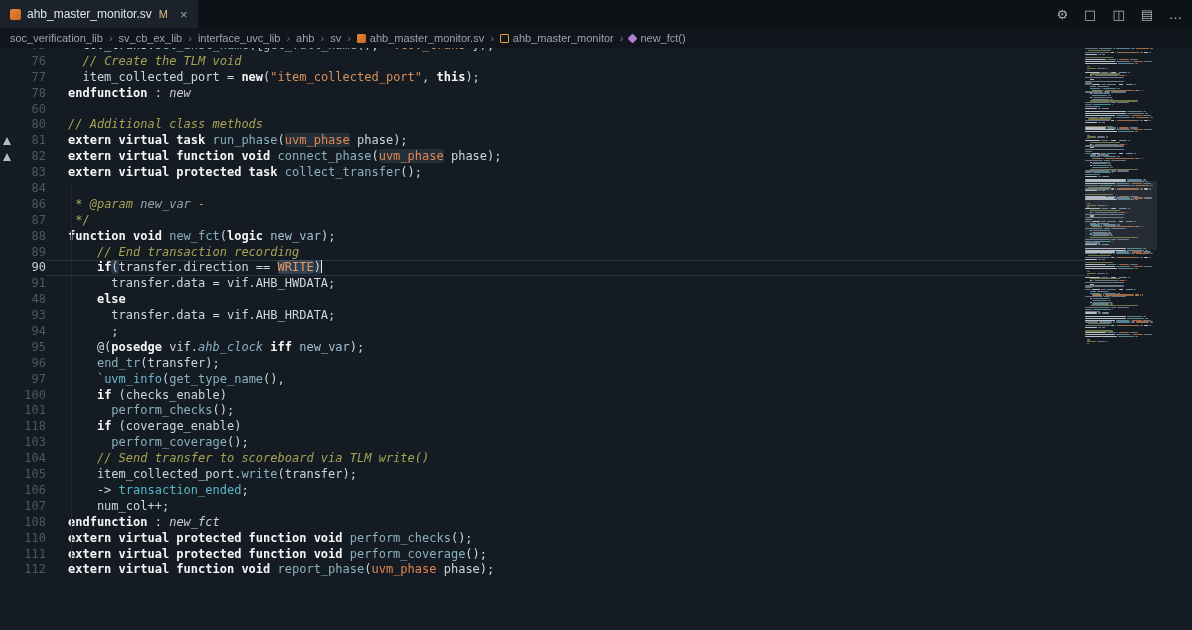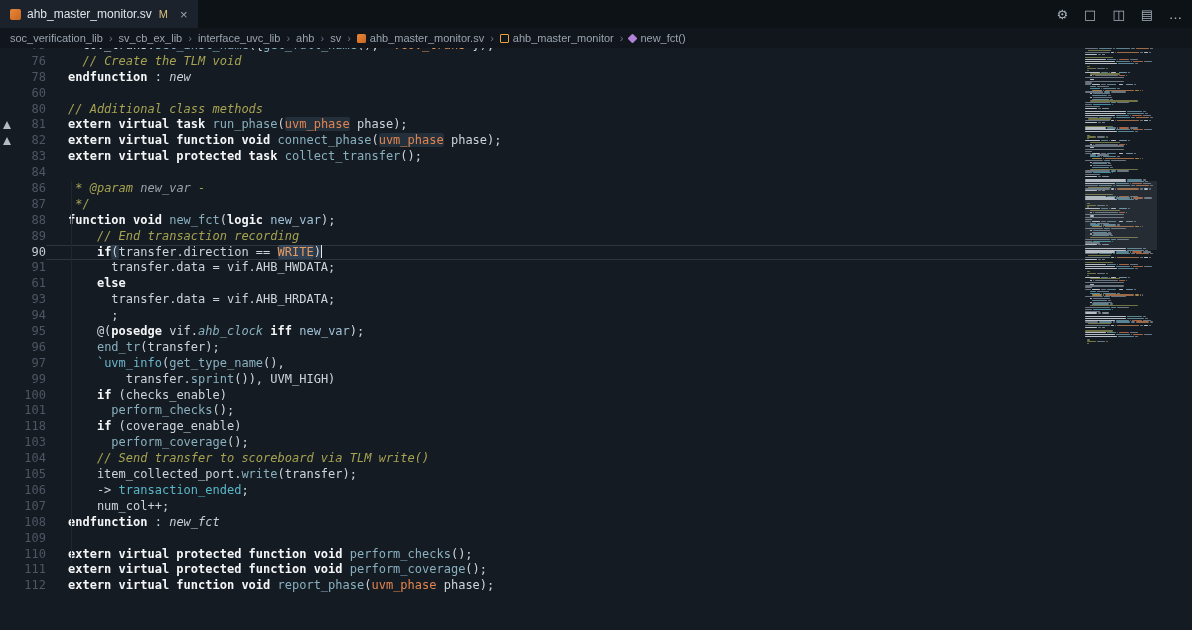--- a/index.html
+++ b/index.html
@@ -115,50 +115,49 @@
       <span class="bc-item">
         <span class="bc-ic method-icon"></span>
         <span>new_fct()</span>
       </span>
     </div>
 
   <div class="editor">
     <div class="code-scroll">
         <div class="row"><div class="margin"></div><div class="lnum">75</div><div class="codecell"><span class="tk-p">  cov_trans.</span><span class="tk-f">set_inst_name</span><span class="tk-p">({</span><span class="tk-f">get_full_name</span><span class="tk-p">(), </span><span class="tk-s">".cov_trans"</span><span class="tk-p">});</span></div></div>
         <div class="row"><div class="margin"></div><div class="lnum">76</div><div class="codecell"><span class="tk-p">  </span><span class="tk-c">// Create the TLM void</span></div></div>
+        <div class="row"><div class="margin"></div><div class="lnum">77</div><div class="codecell"><span class="tk-p">  item_collected_port = </span><span class="tk-k">new</span><span class="tk-p">(</span><span class="tk-s">"item_collected_port"</span><span class="tk-p">, </span><span class="tk-k">this</span><span class="tk-p">);</span></div></div>
         <div class="row"><div class="margin"></div><div class="lnum">78</div><div class="codecell"><span class="tk-k">endfunction</span><span class="tk-p"> : </span><span class="tk-i">new</span></div></div>
         <div class="row"><div class="margin"></div><div class="lnum">60</div><div class="codecell"></div></div>
         <div class="row"><div class="margin"></div><div class="lnum">80</div><div class="codecell"><span class="tk-c">// Additional class methods</span></div></div>
         <div class="row"><div class="margin"><span class="gutter-marker"></span></div><div class="lnum">81</div><div class="codecell"><span class="tk-k">extern virtual task </span><span class="tk-f">run_phase</span><span class="tk-p">(</span><span class="tk-th">uvm_phase</span><span class="tk-p"> phase);</span></div></div>
         <div class="row"><div class="margin"><span class="gutter-marker"></span></div><div class="lnum">82</div><div class="codecell"><span class="tk-k">extern virtual function void </span><span class="tk-f">connect_phase</span><span class="tk-p">(</span><span class="tk-th">uvm_phase</span><span class="tk-p"> phase);</span></div></div>
         <div class="row"><div class="margin"></div><div class="lnum">83</div><div class="codecell"><span class="tk-k">extern virtual protected task </span><span class="tk-f">collect_transfer</span><span class="tk-p">();</span></div></div>
         <div class="row"><div class="margin"></div><div class="lnum">84</div><div class="codecell"></div></div>
         <div class="row"><div class="margin"></div><div class="lnum">86</div><div class="codecell"><span class="tk-p"> </span><span class="tk-c">* @param </span><span class="tk-g">new_var</span><span class="tk-c"> -</span></div></div>
         <div class="row"><div class="margin"></div><div class="lnum">87</div><div class="codecell"><span class="tk-p"> </span><span class="tk-c">*/</span></div></div>
         <div class="row"><div class="margin"></div><div class="lnum">88</div><div class="codecell"><span class="tk-k">function void </span><span class="tk-f">new_fct</span><span class="tk-p">(</span><span class="tk-k">logic</span><span class="tk-p"> </span><span class="tk-v">new_var</span><span class="tk-p">);</span></div></div>
         <div class="row"><div class="margin"></div><div class="lnum">89</div><div class="codecell"><span class="tk-p">    </span><span class="tk-c">// End transaction recording</span></div></div>
         <div class="row current"><div class="margin"></div><div class="lnum">90</div><div class="codecell"><span class="tk-p">    </span><span class="tk-k">if</span><span class="tk-b">(</span><span class="tk-p">transfer.direction == </span><span class="tk-ws">WRITE</span><span class="tk-b">)</span><span class="caret"></span></div></div>
         <div class="row"><div class="margin"></div><div class="lnum">91</div><div class="codecell"><span class="tk-p">      transfer.data = vif.AHB_HWDATA;</span></div></div>
-        <div class="row"><div class="margin"></div><div class="lnum">61</div><div class="codecell"><span class="tk-p">    </span><span class="tk-k">else</span></div></div>
+        <div class="row"><div class="margin"></div><div class="lnum">48</div><div class="codecell"><span class="tk-p">    </span><span class="tk-k">else</span></div></div>
         <div class="row"><div class="margin"></div><div class="lnum">93</div><div class="codecell"><span class="tk-p">      transfer.data = vif.AHB_HRDATA;</span></div></div>
         <div class="row"><div class="margin"></div><div class="lnum">94</div><div class="codecell"><span class="tk-p">      ;</span></div></div>
         <div class="row"><div class="margin"></div><div class="lnum">95</div><div class="codecell"><span class="tk-p">    @(</span><span class="tk-k">posedge</span><span class="tk-p"> vif.</span><span class="tk-fi">ahb_clock</span><span class="tk-p"> </span><span class="tk-k">iff</span><span class="tk-p"> </span><span class="tk-v">new_var</span><span class="tk-p">);</span></div></div>
         <div class="row"><div class="margin"></div><div class="lnum">96</div><div class="codecell"><span class="tk-p">    </span><span class="tk-f">end_tr</span><span class="tk-p">(transfer);</span></div></div>
         <div class="row"><div class="margin"></div><div class="lnum">97</div><div class="codecell"><span class="tk-p">    </span><span class="tk-m">`uvm_info</span><span class="tk-p">(</span><span class="tk-f">get_type_name</span><span class="tk-p">(),</span></div></div>
-        <div class="row"><div class="margin"></div><div class="lnum">99</div><div class="codecell"><span class="tk-p">        transfer.</span><span class="tk-f">sprint</span><span class="tk-p">()), UVM_HIGH)</span></div></div>
         <div class="row"><div class="margin"></div><div class="lnum">100</div><div class="codecell"><span class="tk-p">    </span><span class="tk-k">if</span><span class="tk-p"> (checks_enable)</span></div></div>
         <div class="row"><div class="margin"></div><div class="lnum">101</div><div class="codecell"><span class="tk-p">      </span><span class="tk-f">perform_checks</span><span class="tk-p">();</span></div></div>
         <div class="row"><div class="margin"></div><div class="lnum">118</div><div class="codecell"><span class="tk-p">    </span><span class="tk-k">if</span><span class="tk-p"> (coverage_enable)</span></div></div>
         <div class="row"><div class="margin"></div><div class="lnum">103</div><div class="codecell"><span class="tk-p">      </span><span class="tk-f">perform_coverage</span><span class="tk-p">();</span></div></div>
         <div class="row"><div class="margin"></div><div class="lnum">104</div><div class="codecell"><span class="tk-p">    </span><span class="tk-c">// Send transfer to scoreboard via TLM write()</span></div></div>
         <div class="row"><div class="margin"></div><div class="lnum">105</div><div class="codecell"><span class="tk-p">    item_collected_port.</span><span class="tk-f">write</span><span class="tk-p">(transfer);</span></div></div>
         <div class="row"><div class="margin"></div><div class="lnum">106</div><div class="codecell"><span class="tk-p">    -&gt; </span><span class="tk-x">transaction_ended</span><span class="tk-p">;</span></div></div>
         <div class="row"><div class="margin"></div><div class="lnum">107</div><div class="codecell"><span class="tk-p">    num_col++;</span></div></div>
         <div class="row"><div class="margin"></div><div class="lnum">108</div><div class="codecell"><span class="tk-k">endfunction</span><span class="tk-p"> : </span><span class="tk-i">new_fct</span></div></div>
-        <div class="row"><div class="margin"></div><div class="lnum">109</div><div class="codecell"></div></div>
         <div class="row"><div class="margin"></div><div class="lnum">110</div><div class="codecell"><span class="tk-k">extern virtual protected function void </span><span class="tk-f">perform_checks</span><span class="tk-p">();</span></div></div>
         <div class="row"><div class="margin"></div><div class="lnum">111</div><div class="codecell"><span class="tk-k">extern virtual protected function void </span><span class="tk-f">perform_coverage</span><span class="tk-p">();</span></div></div>
         <div class="row"><div class="margin"></div><div class="lnum">112</div><div class="codecell"><span class="tk-k">extern virtual function void </span><span class="tk-f">report_phase</span><span class="tk-p">(</span><span class="tk-t">uvm_phase</span><span class="tk-p"> phase);</span></div></div>
       </div>
     <div class="indent-guide"></div>
   </div>
 
   <div class="minimap">
     <div class="mm-content">
         <div class="mm-row">

